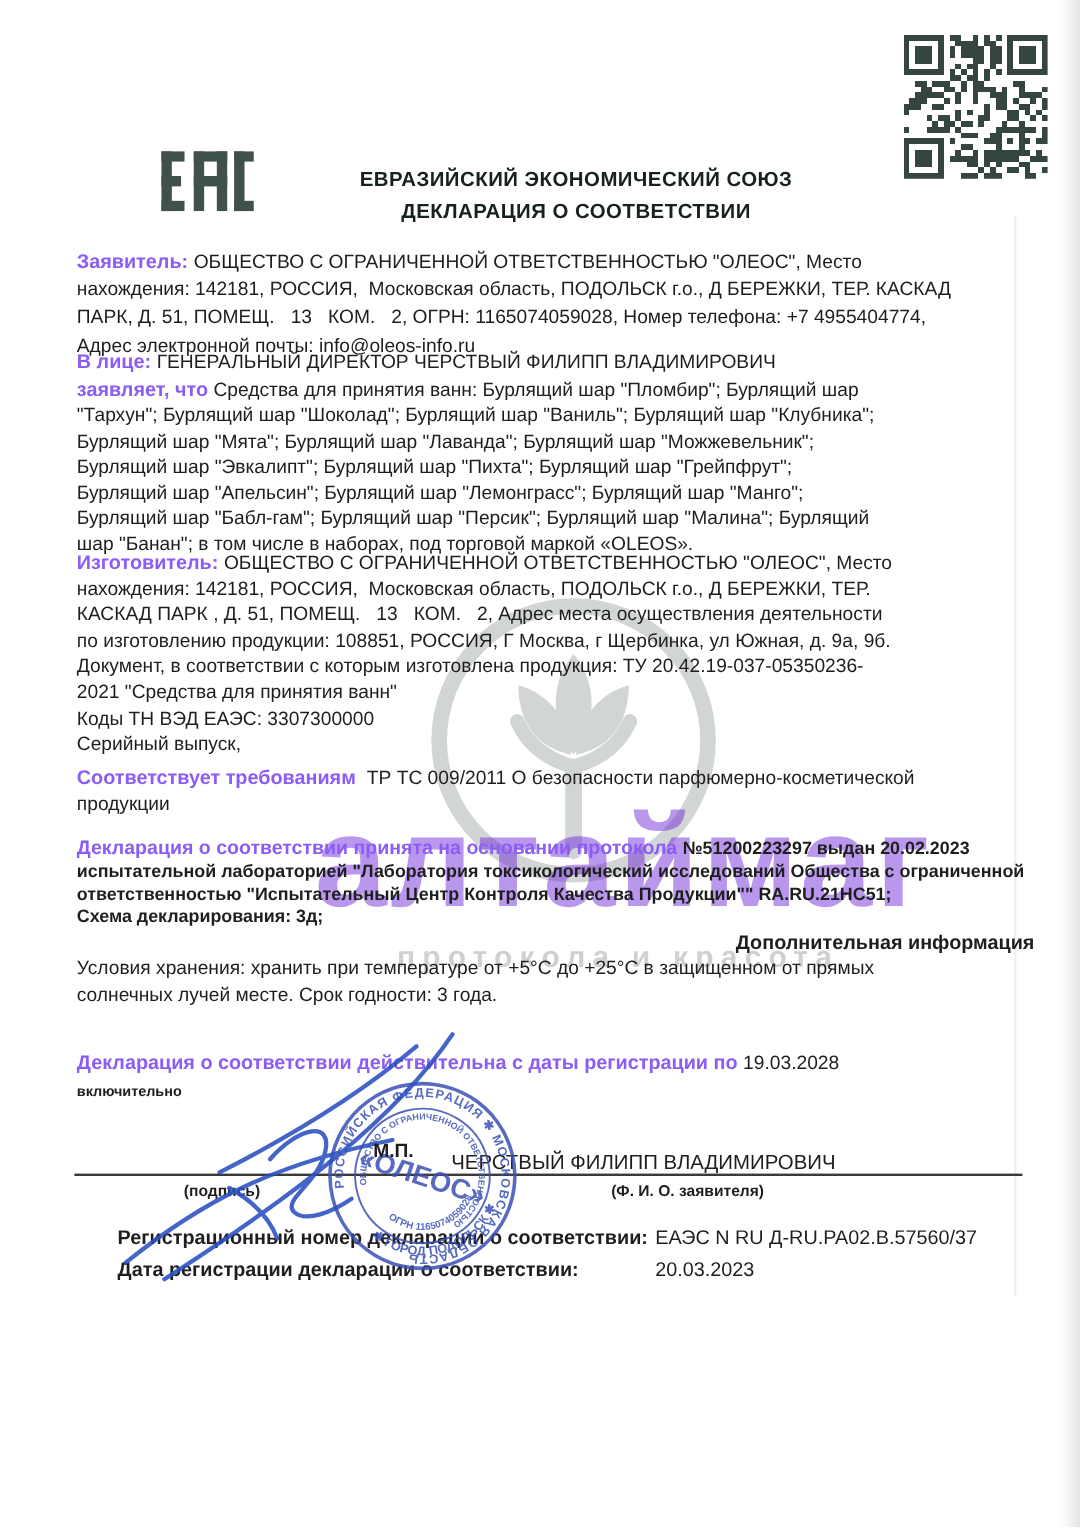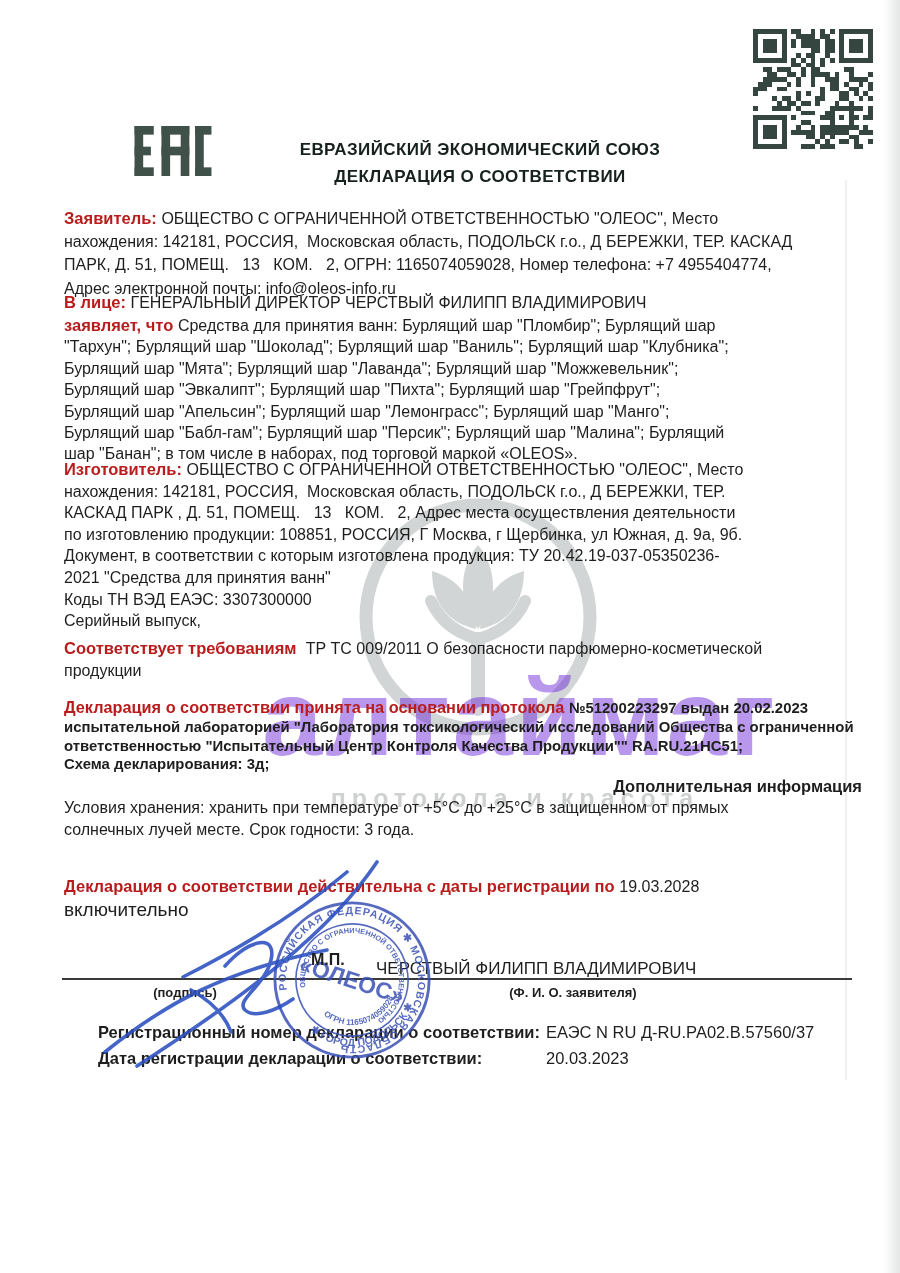--- a/index.html
+++ b/index.html
@@ -1,32 +1,32 @@
 <!DOCTYPE html>
 <html><head>
 <meta charset="utf-8">
 <style>
   html,body{margin:0;padding:0;background:#fff;}
   .page{position:relative;width:900px;height:1273px;background:#ffffff;overflow:hidden;
         font-family:"Liberation Sans",sans-serif;color:#1e1e1e;}
   
   .para{position:absolute;left:64px;width:798px;font-size:16px;line-height:23px;
         white-space:pre-wrap;z-index:2;}
-  .para b{font-size:16.5px;color:#b91c1c;}
+  .para b{font-size:16.5px;color:#8b5cf6;}
   .p-applicant{top:207px;line-height:23.2px;}
   .p-inperson{top:291px;}
   .p-declares{top:315px;line-height:21.4px;}
   .p-manufacturer{top:459px;line-height:21.6px;}
   .p-complies{top:637px;line-height:22px;}
   .p-basis{top:698px;font-size:14.9px;line-height:18.8px;font-weight:bold;}
   .p-basis b{font-size:16.3px;}
   .p-add-header{top:775px;font-weight:bold;font-size:16.5px;text-align:right;}
   .p-add-body{top:797px;line-height:22px;}
   .p-validity{top:875px;}
-  .p-validity2{top:898px;font-weight:normal;font-size:19px;}
+  .p-validity2{top:898px;font-weight:bold;font-size:12px;}
   
   .title,.subtitle{position:absolute;left:60px;width:840px;text-align:center;
         font-weight:bold;font-size:17px;letter-spacing:.4px;color:#17211e;z-index:2;}
   .title{top:140px;}
   .subtitle{top:167px;}
   .eac{position:absolute;left:134px;top:126px;width:78px;height:50px;z-index:2;}
   .qr{position:absolute;left:753px;top:29px;width:120px;height:120px;z-index:2;}
   
   .wm-logo{position:absolute;left:348px;top:487px;width:260px;height:260px;z-index:1;opacity:.5;}
   .wm-brand{position:absolute;left:190px;top:655px;width:660px;text-align:center;z-index:1;

